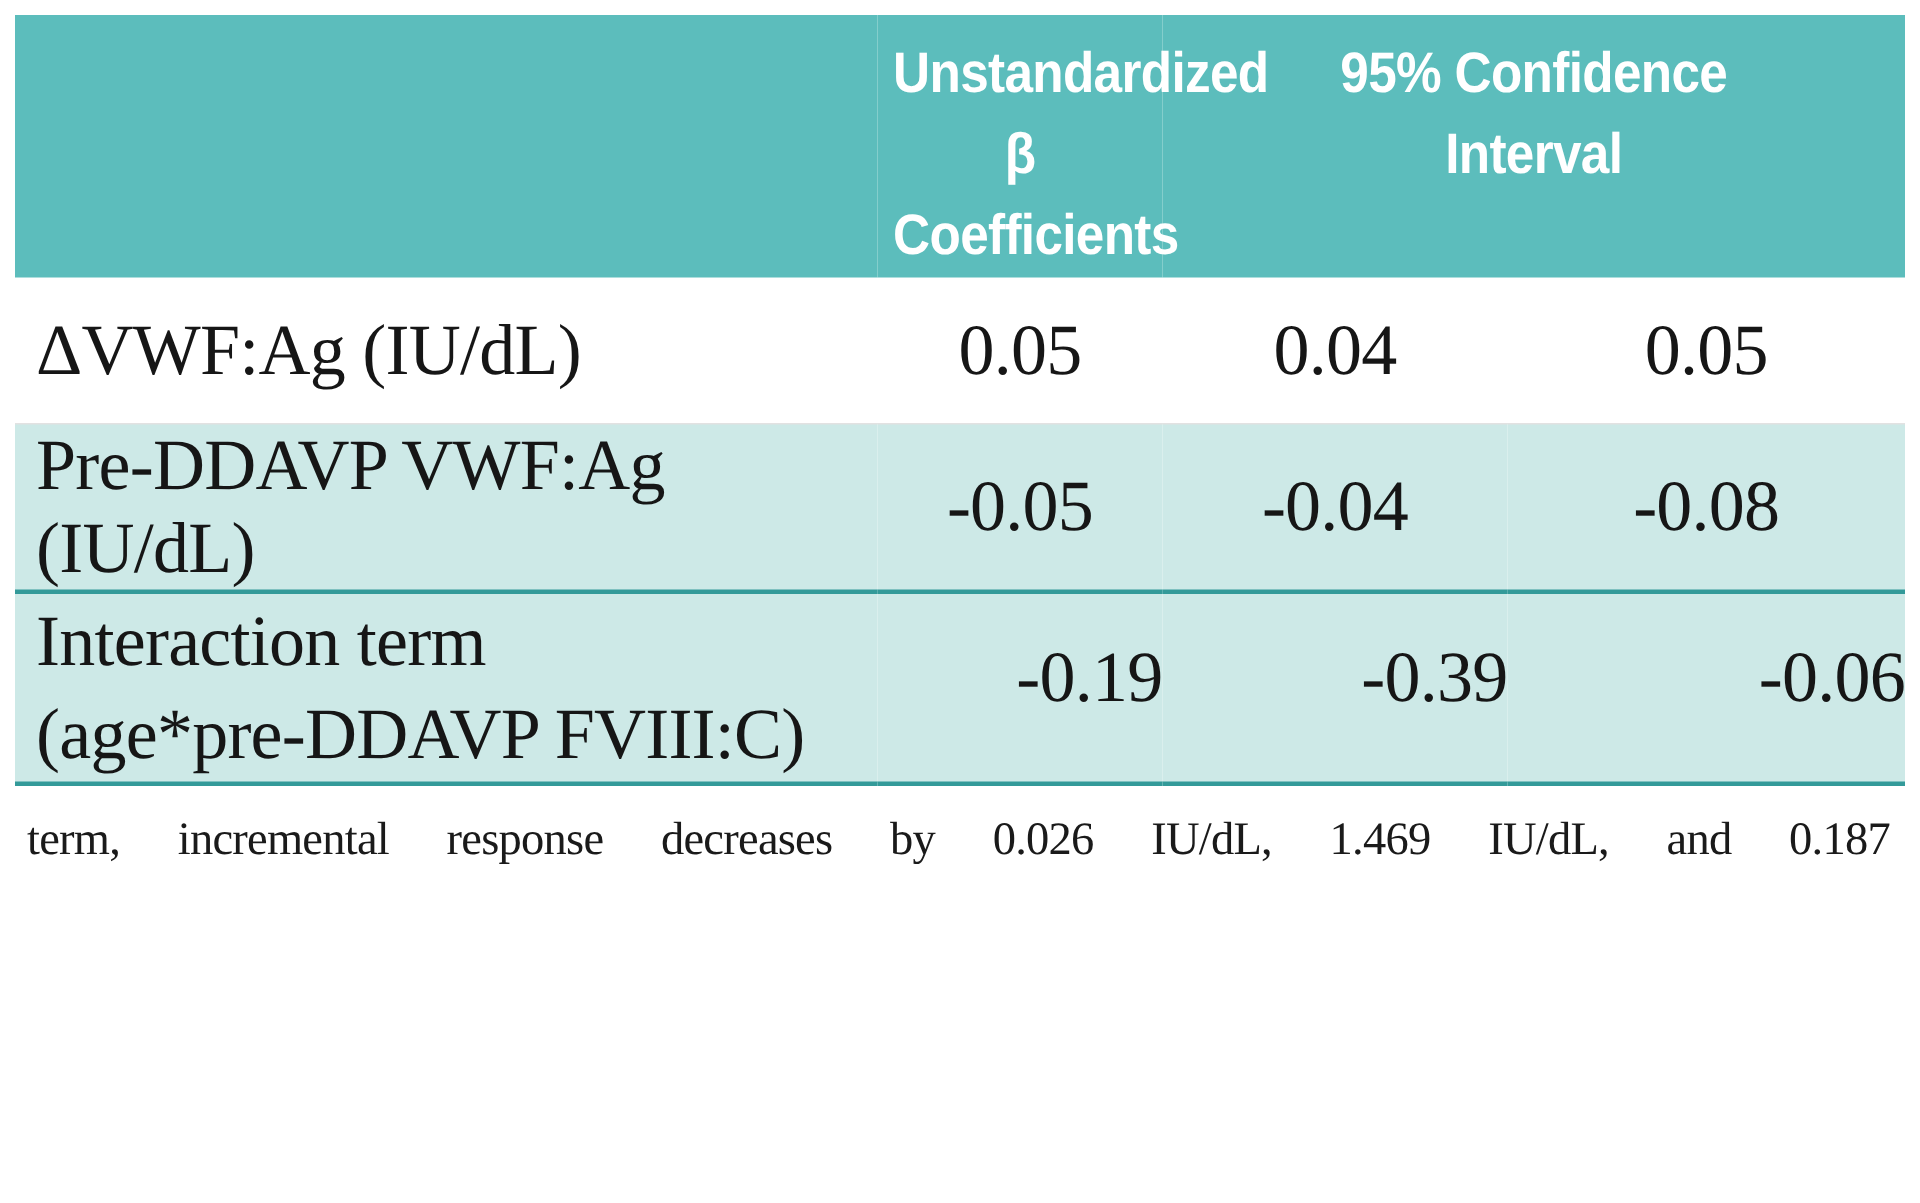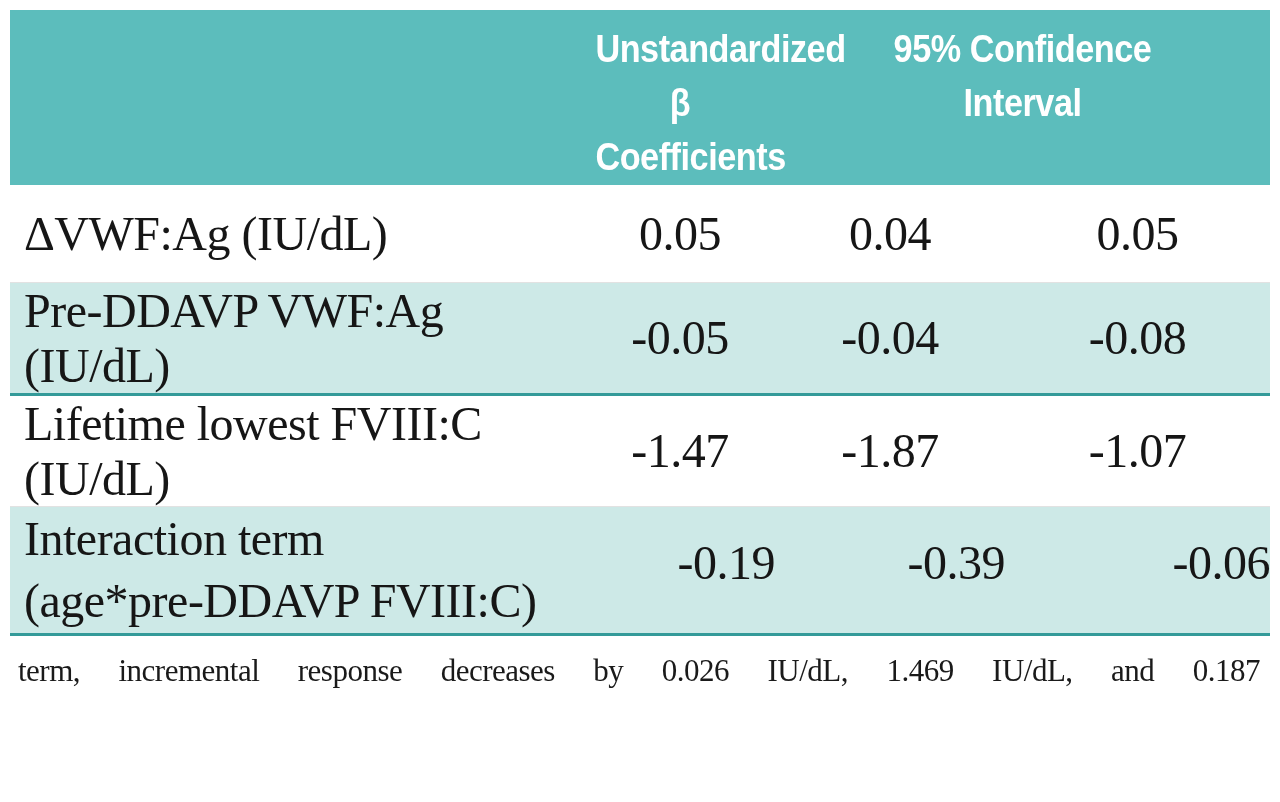--- a/index.html
+++ b/index.html
@@ -105,26 +105,20 @@
         <td class="val">0.05</td>
         <td class="val">0.04</td>
         <td class="val">0.05</td>
       </tr>
       <tr class="r2 shaded">
         <td class="lbl">Pre-DDAVP VWF:Ag (IU/dL)</td>
         <td class="val">-0.05</td>
         <td class="val">-0.04</td>
         <td class="val">-0.08</td>
       </tr>
-      <tr class="r3">
-        <td class="lbl">Lifetime lowest FVIII:C (IU/dL)</td>
-        <td class="val">-1.47</td>
-        <td class="val">-1.87</td>
-        <td class="val">-1.07</td>
-      </tr>
       <tr class="r4 shaded two-line">
         <td class="lbl">
           <span class="lbl-line">Interaction term</span>
           <span class="lbl-line">(age*pre-DDAVP FVIII:C)</span>
         </td>
         <td class="val">-0.19</td>
         <td class="val">-0.39</td>
         <td class="val">-0.06</td>
       </tr>
     </tbody>

